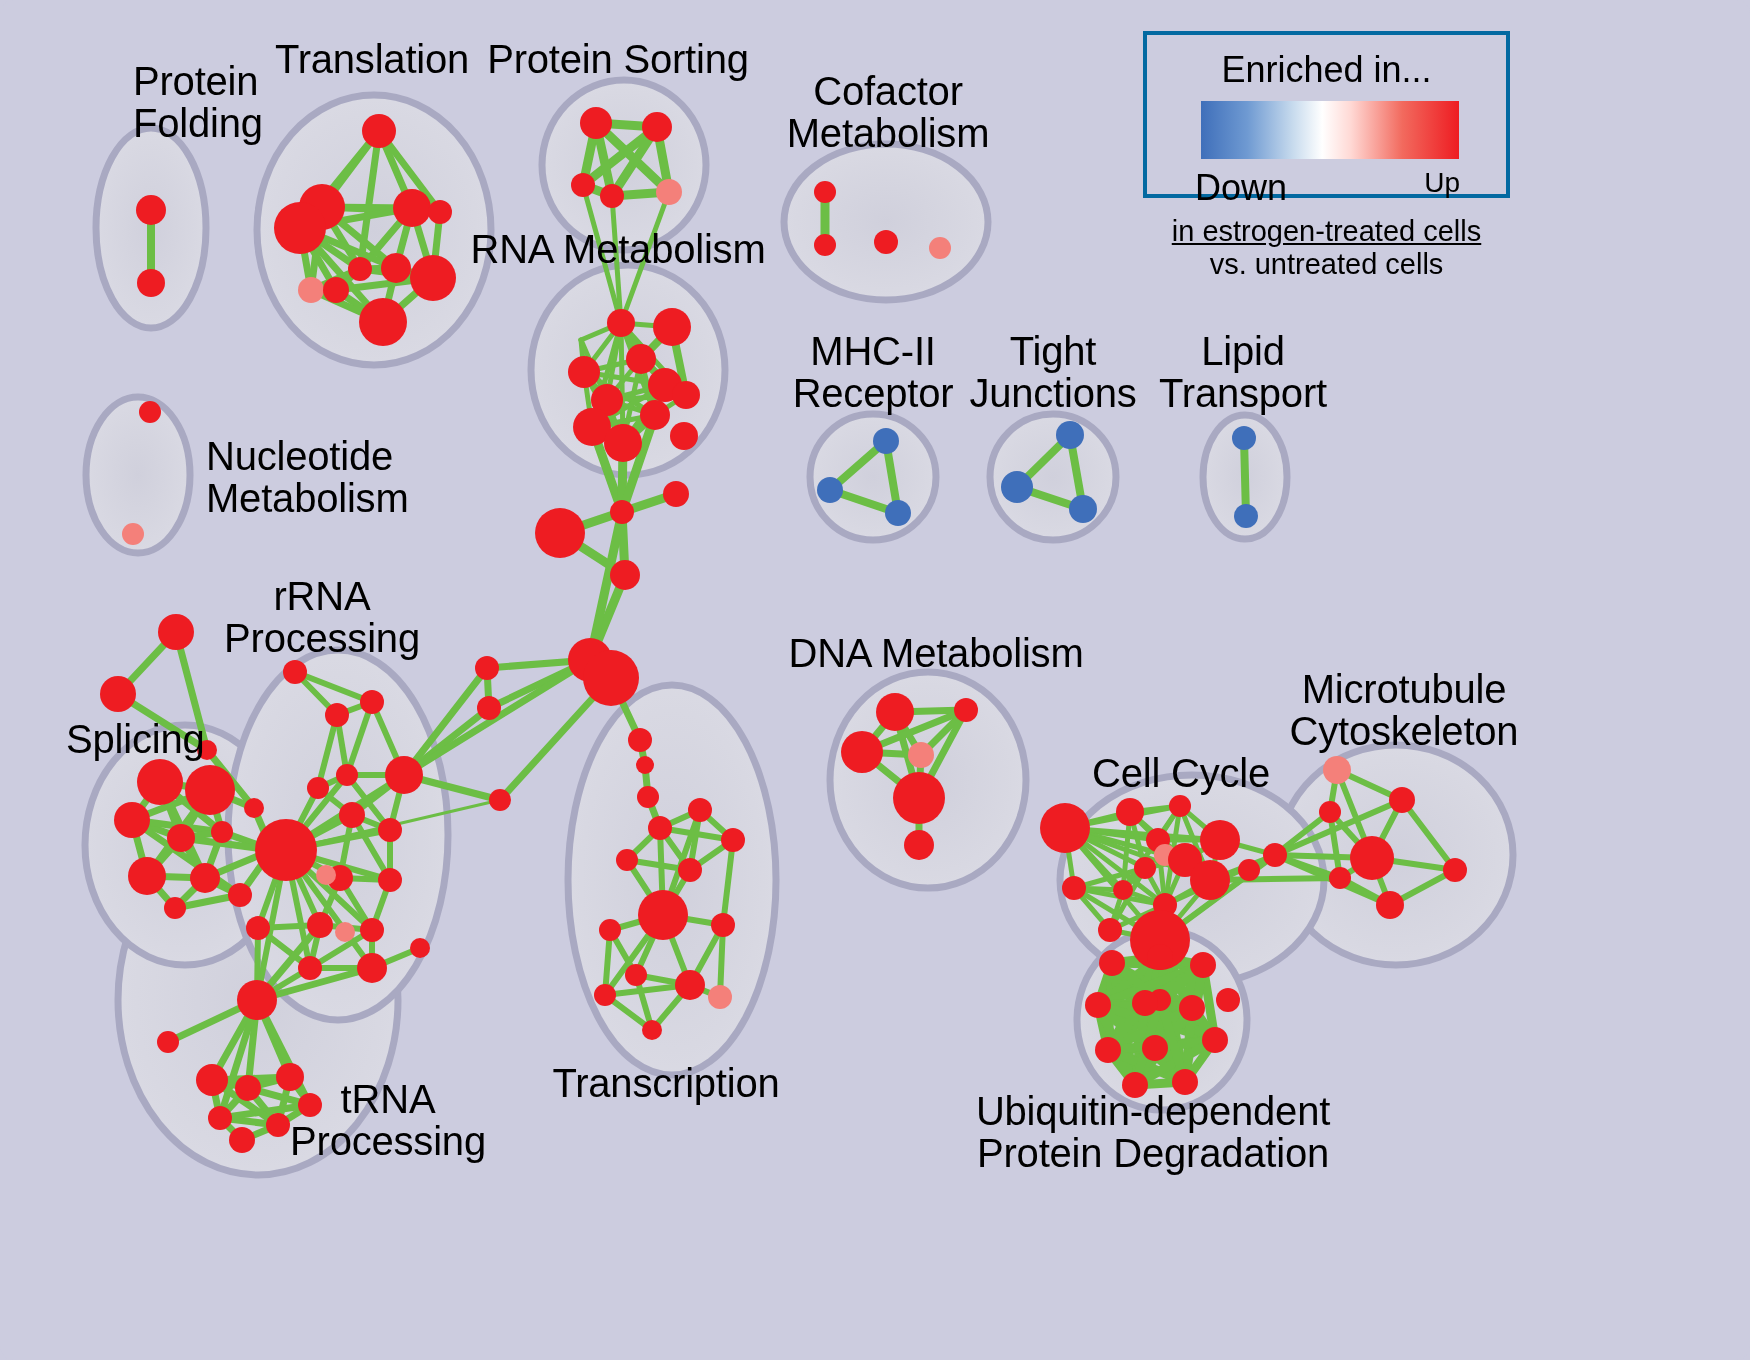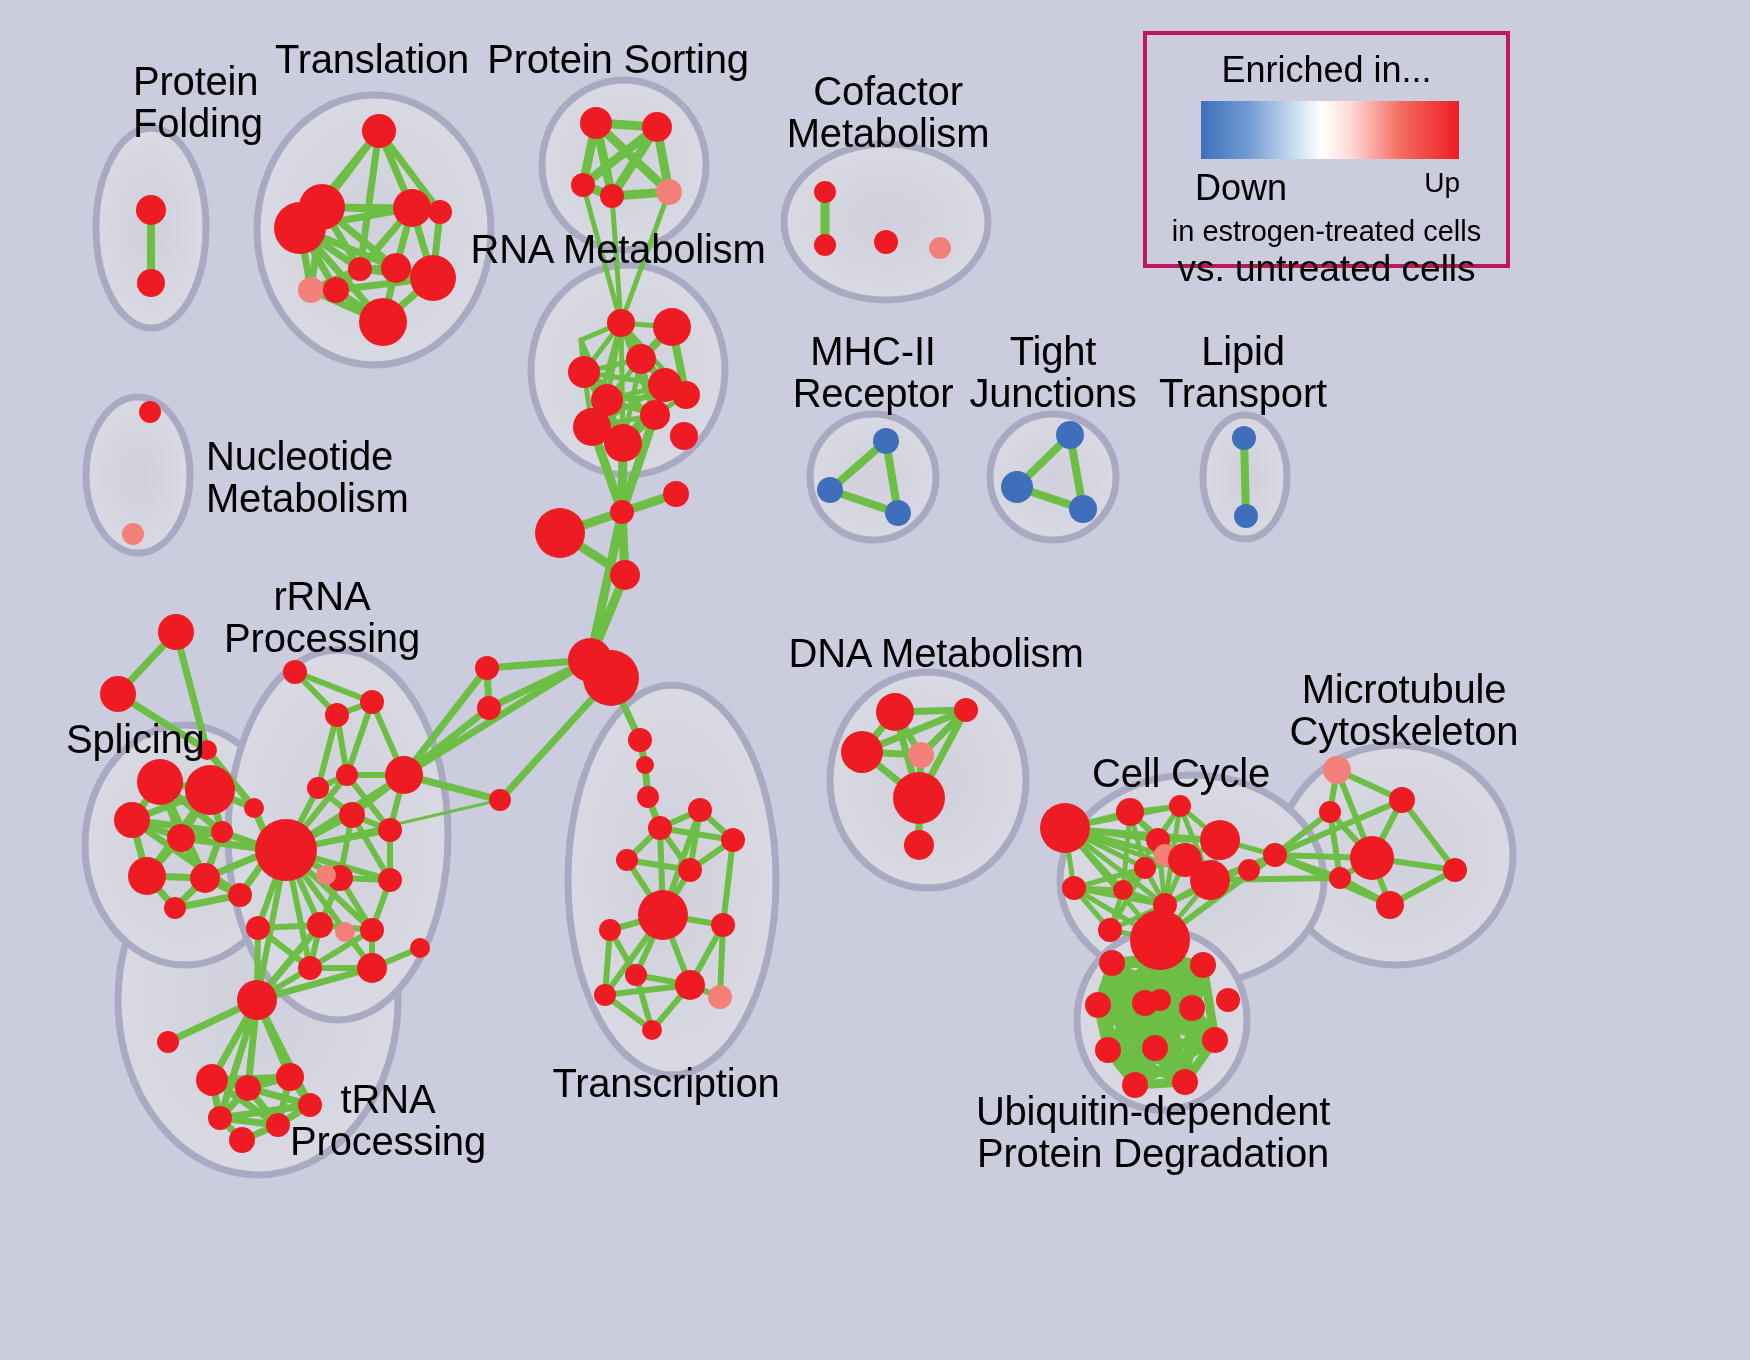--- a/index.html
+++ b/index.html
@@ -2,29 +2,29 @@
 <html><head>
 <meta charset="utf-8">
 <style>
   html,body{margin:0;padding:0;background:#ccccdf;}
   body{font-family:"Liberation Sans", sans-serif;}
   #stage{position:relative;width:1750px;height:1360px;background:#ccccdf;overflow:hidden;border-radius:14px;}
   #net{position:absolute;left:0;top:0;width:1750px;height:1360px;}
   .lbl{position:absolute;color:#000;font-size:40px;line-height:1.06;white-space:pre;letter-spacing:-0.2px;}
   .lbl.c{text-align:center;transform:translateX(-50%);}
   .lbl.l{text-align:left;}
-  #legend{position:absolute;left:1143px;top:31px;width:367px;height:237px;
-          background:#ccccdf;border:4px solid #be185d;box-sizing:border-box;}
+  #legend{position:absolute;left:1143px;top:31px;width:367px;height:167px;
+          background:#ccccdf;border:4px solid #0369a1;box-sizing:border-box;}
   #legend .ltitle{position:absolute;top:14px;left:0;width:100%;text-align:center;font-size:36px;color:#000;}
   #legend .bar{position:absolute;left:54px;top:66px;width:258px;height:58px;
                background:linear-gradient(to right,#3f6fba 0%,#6f9ad2 18%,#c9dcee 36%,#ffffff 47%,#ffd9d5 58%,#f26a5e 78%,#ee1c22 100%);}
   #legend .down{position:absolute;left:48px;top:132px;font-size:36px;color:#000;}
   #legend .up{position:absolute;right:46px;top:132px;font-size:28px;color:#000;}
-  #legend .sub1{position:absolute;top:180px;left:0;width:100%;text-align:center;font-size:29px;color:#000;}
-  #legend .sub2{position:absolute;top:213px;left:0;width:100%;text-align:center;font-size:37px;color:#000;}
+  #legend .sub1{position:absolute;top:180px;left:0;width:100%;text-align:center;font-size:29px;color:#000;text-decoration:underline;}
+  #legend .sub2{position:absolute;top:213px;left:0;width:100%;text-align:center;font-size:29px;color:#000;}
 </style>
 </head>
 <body>
 
 <div id="stage">
 
   <svg id="net" viewBox="0 0 1750 1360" preserveAspectRatio="none" xmlns="http://www.w3.org/2000/svg">
     <defs>
       <radialGradient id="cg" cx="50%" cy="50%" r="62%">
         <stop offset="0%" stop-color="#d0d0dc"></stop>

